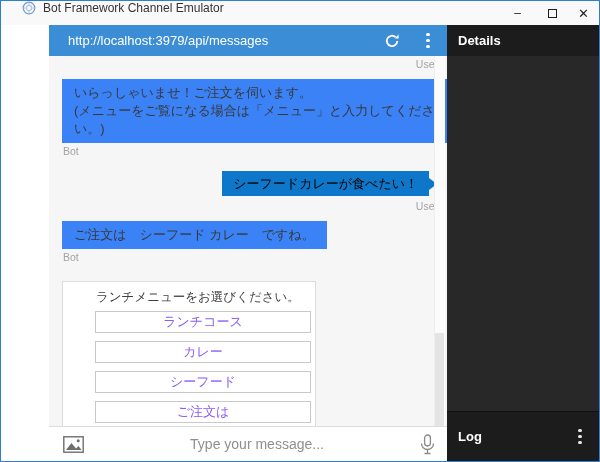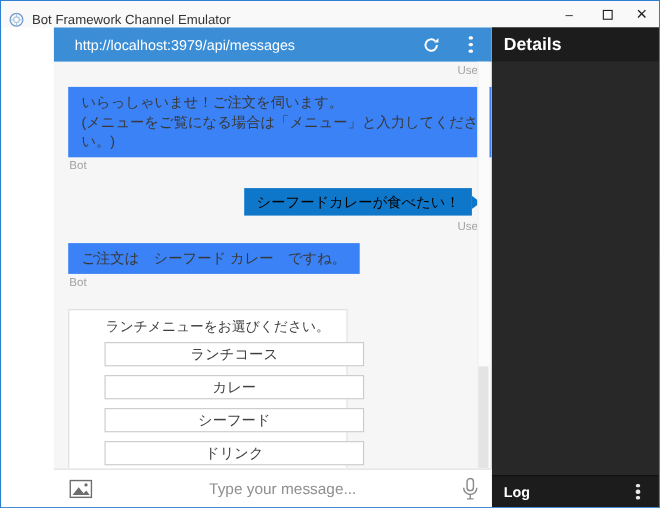--- a/index.html
+++ b/index.html
@@ -2,21 +2,21 @@
 <html><head>
 <meta charset="utf-8">
 <style>
   * { margin: 0; padding: 0; box-sizing: border-box; }
   html,body { width:600px; height:462px; }
   body { font-family: "Liberation Sans", "DejaVu Sans", sans-serif; background:#fff; }
 
   .window { width:600px; height:462px; border:1px solid #2f7fd0; display:flex; flex-direction:column; background:#fff; overflow:hidden; }
 
   
-  .titlebar { height:24px; background:#f9f9f9; display:flex; align-items:flex-end; padding-left:7px; flex:0 0 auto; }
+  .titlebar { height:24px; background:#f9f9f9; display:flex; align-items:flex-start; padding-left:21px; flex:0 0 auto; }
   .app-icon { width:14px; height:14px; margin-right:7px; flex:0 0 auto; }
   .title-text { font-size:12px; color:#333; flex:1 1 auto; white-space:nowrap; }
   .win-controls { display:flex; align-items:stretch; height:100%; }
   .win-btn { width:31px; display:flex; align-items:center; justify-content:center; font-size:12px; color:#1f1f1f; cursor:default; }
   .win-btn.min { margin-right:4px; }
   .max-glyph { width:9px; height:9px; border:1px solid #1f1f1f; display:inline-block; }
   .close-glyph { font-size:13px; }
 
   .main { flex:1 1 auto; display:flex; min-height:0; }
 
@@ -37,31 +37,31 @@
   .bot-bubble { background:#3b82f6; align-self:flex-start; margin-left:13px; }
   .user-bubble { background:#0f77c9; color:#000000; align-self:flex-end; margin-right:18px; position:relative; line-height:17px; padding:4px 11px; }
   .user-bubble::after { content:""; position:absolute; right:-8px; top:50%; margin-top:-6px; border-left:8px solid #0f77c9; border-top:6px solid transparent; border-bottom:6px solid transparent; }
   .partial-user { align-self:flex-end; margin-right:6px; width:86px; height:6px; background:#0f77c9; }
   .msg-label { font-size:10.5px; color:#a3a3a3; margin-top:2px; }
   .msg-label.left { align-self:flex-start; margin-left:14px; }
   .msg-label.right { align-self:flex-end; margin-right:9px; }
 
   .menu-card { align-self:flex-start; margin:18px 0 0 13px; width:254px; background:#fff; border:1px solid #dcdcdc;padding-left:24px; }
   .card-prompt { font-size:12.5px; color:#404040; padding:7px 9px 5px 9px; }
-  .card-btn { display:block; width:236px; margin:0 8px 8px 8px; height:22px; line-height:20px; background:#fff; border:1px solid #c9c9c9; color:#404040; font-size:13px; text-align:center; font-family:inherit; cursor:pointer; }
+  .card-btn { display:block; width:216px; margin:0 8px 8px 8px; height:22px; line-height:20px; background:#fff; border:1px solid #c9c9c9; color:#8b5cf6; font-size:13px; text-align:center; font-family:inherit; cursor:pointer; }
 
   .composer { height:35px; flex:0 0 auto; background:#fff; border-top:1px solid #ddd; display:flex; align-items:center; padding:0 12px 0 14px; position:relative; z-index:2; }
   .composer input { flex:1 1 auto; border:none; outline:none; font-size:14px; color:#444; margin-left:10px; font-family:inherit; background:transparent;text-align:center; }
   .composer input::placeholder { color:#8f8f8f; opacity:1; }
 
   
   .details-pane { flex:1 1 auto; display:flex; flex-direction:column; background:#282828; color:#fff; }
-  .details-header { height:31px; background:#1c1c1c; display:flex; align-items:center; padding-left:11px; font-size:16px; font-weight:bold; flex:0 0 auto; }
+  .details-header { height:31px; background:#1c1c1c; display:flex; align-items:center; padding-left:11px; font-size:13px; font-weight:bold; flex:0 0 auto; }
   .details-body { flex:1 1 auto; background:#282828; }
-  .log-bar { height:29px; background:#1c1c1c; border-top:1px solid #111; display:flex; align-items:center; padding:0 10px 0 11px; font-size:13px; font-weight:bold; flex:0 0 auto; }
+  .log-bar { height:50px; background:#1c1c1c; border-top:1px solid #111; display:flex; align-items:center; padding:0 10px 0 11px; font-size:13px; font-weight:bold; flex:0 0 auto; }
   .log-title { flex:1 1 auto; }
 </style>
 </head>
 <body>
 
 <div class="window">
 
   <div class="titlebar">
     <svg class="app-icon" viewBox="0 0 16 16">
       <circle cx="8" cy="8" r="6.6" fill="none" stroke="#6f9bd1" stroke-width="1.4"></circle>
@@ -114,21 +114,21 @@
         <span class="msg-label right" style="margin-top:4px;">User</span>
 
         <div class="bubble bot-bubble" style="margin-top:9px;">ご注文は　シーフード カレー　ですね。</div>
         <span class="msg-label left">Bot</span>
 
         <div class="menu-card">
           <div class="card-prompt">ランチメニューをお選びください。</div>
           <button class="card-btn">ランチコース</button>
           <button class="card-btn">カレー</button>
           <button class="card-btn">シーフード</button>
-          <button class="card-btn">ドリンク</button>
+          <button class="card-btn">ご注文は</button>
         </div>
 
         <div class="scrollbar-track">
           <div class="scrollbar-thumb"></div>
         </div>
       </div>
 
       <div class="composer">
         <svg width="21" height="17" viewBox="0 0 21 17">
           <rect x="0.8" y="0.8" width="19.4" height="15.4" fill="none" stroke="#6e6e6e" stroke-width="1.4"></rect>

